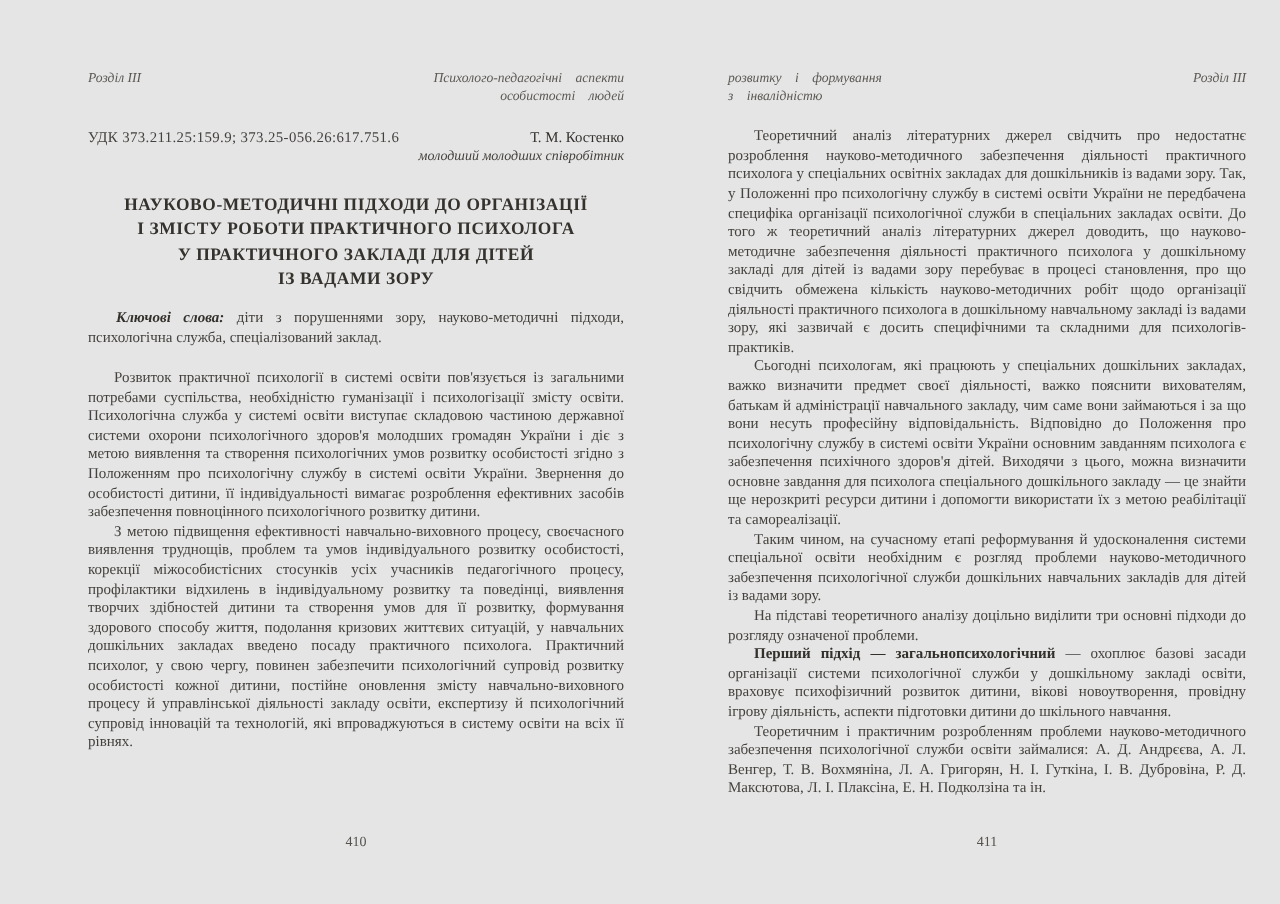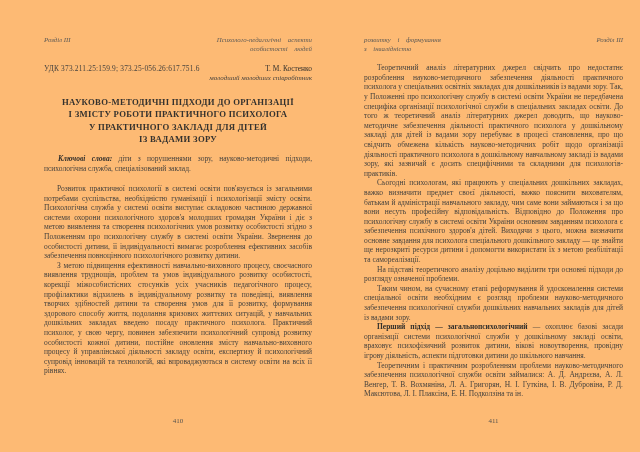--- a/index.html
+++ b/index.html
@@ -1,18 +1,18 @@
 <!DOCTYPE html>
 <html><head>
 <meta charset="utf-8">
 <style>
   html,body { margin:0; padding:0; }
   .canvas {
     position:relative; width:640px; height:452px;
-    background:#fdba74; overflow:hidden;
+    background:#e5e5e5; overflow:hidden;
     font-family:"Liberation Serif","DejaVu Serif",serif;
     color:#45423e;
     -webkit-font-smoothing:antialiased;
   }
   .page { position:absolute; top:36px; }
   .page-left  { left:44px;  width:268px; height:400px; }
   .page-right { left:364px; width:259px; height:400px; }
 
   .running-head {
     display:flex; justify-content:space-between; align-items:flex-start;
@@ -100,22 +100,22 @@
     <div class="running-head">
       <span class="rh-wide">
         <span>розвитку і формування</span><br>
         <span>з інвалідністю</span>
       </span>
       <span>Розділ ІІІ</span>
     </div>
 
     <p class="body-par first-body">Теоретичний аналіз літературних джерел свідчить про недостатнє розроблення науково-методичного забезпечення діяльності практичного психолога у спеціальних освітніх закладах для дошкільників із вадами зору. Так, у Положенні про психологічну службу в системі освіти України не передбачена специфіка організації психологічної служби в спеціальних закладах освіти. До того ж теоретичний аналіз літературних джерел доводить, що науково-методичне забезпечення діяльності практичного психолога у дошкільному закладі для дітей із вадами зору перебуває в процесі становлення, про що свідчить обмежена кількість науково-методичних робіт щодо організації діяльності практичного психолога в дошкільному навчальному закладі із вадами зору, які зазвичай є досить специфічними та складними для психологів-практиків.</p>
     <p class="body-par">Сьогодні психологам, які працюють у спеціальних дошкільних закладах, важко визначити предмет своєї діяльності, важко пояснити вихователям, батькам й адміністрації навчального закладу, чим саме вони займаються і за що вони несуть професійну відповідальність. Відповідно до Положення про психологічну службу в системі освіти України основним завданням психолога є забезпечення психічного здоров'я дітей. Виходячи з цього, можна визначити основне завдання для психолога спеціального дошкільного закладу — це знайти ще нерозкриті ресурси дитини і допомогти використати їх з метою реабілітації та самореалізації.</p>
+    <p class="body-par">Таким чином, на сучасному етапі реформування й удосконалення системи спеціальної освіти необхідним є розгляд проблеми науково-методичного забезпечення психологічної служби дошкільних навчальних закладів для дітей із вадами зору.</p>
     <p class="body-par">На підставі теоретичного аналізу доцільно виділити три основні підходи до розгляду означеної проблеми.</p>
-    <p class="body-par">Таким чином, на сучасному етапі реформування й удосконалення системи спеціальної освіти необхідним є розгляд проблеми науково-методичного забезпечення психологічної служби дошкільних навчальних закладів для дітей із вадами зору.</p>
 
     <p class="body-par">
       <span class="lead-bold">Перший підхід — загальнопсихологічний</span><span> — охоплює базові засади організації системи психологічної служби у дошкільному закладі освіти, враховує психофізичний розвиток дитини, вікові новоутворення, провідну ігрову діяльність, аспекти підготовки дитини до шкільного навчання.</span>
     </p>
 
     <p class="body-par">Теоретичним і практичним розробленням проблеми науково-методичного забезпечення психологічної служби освіти займалися: А. Д. Андрєєва, А. Л. Венгер, Т. В. Вохмяніна, Л. А. Григорян, Н. І. Гуткіна, І. В. Дубровіна, Р. Д. Максютова, Л. І. Плаксіна, Е. Н. Подколзіна та ін.</p>
 
     <div class="pagenum">411</div>
   </div>
 

